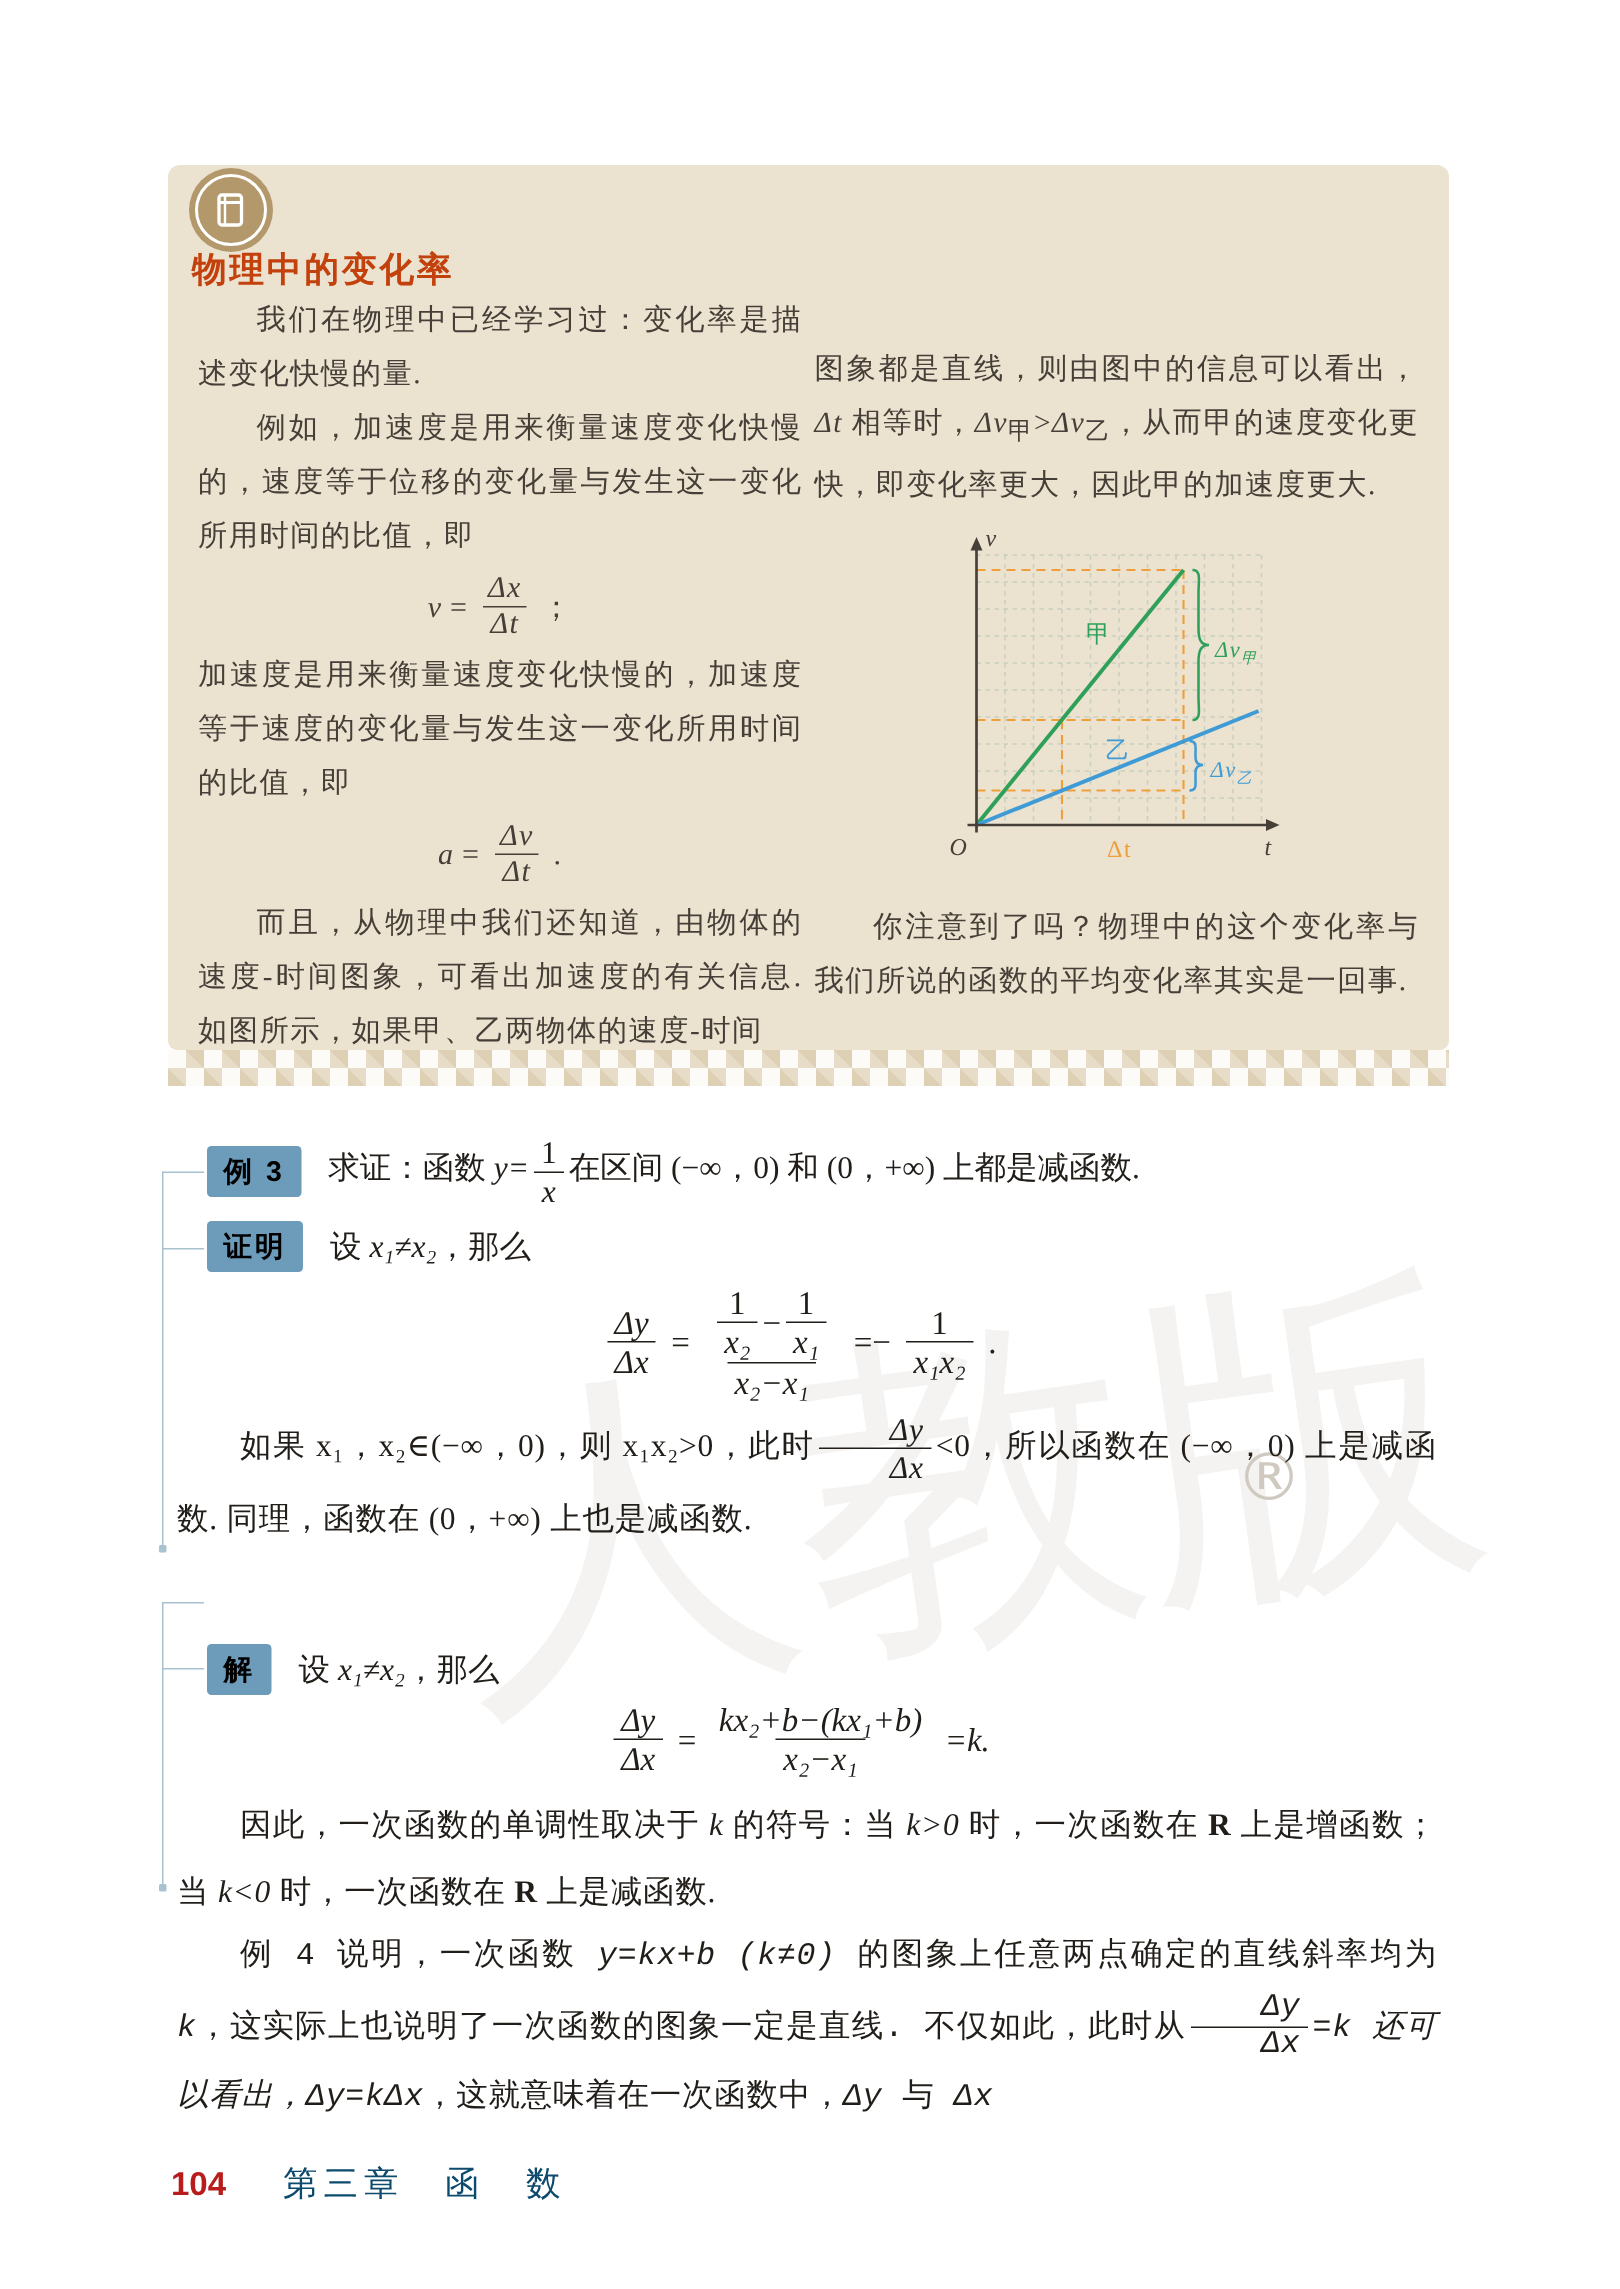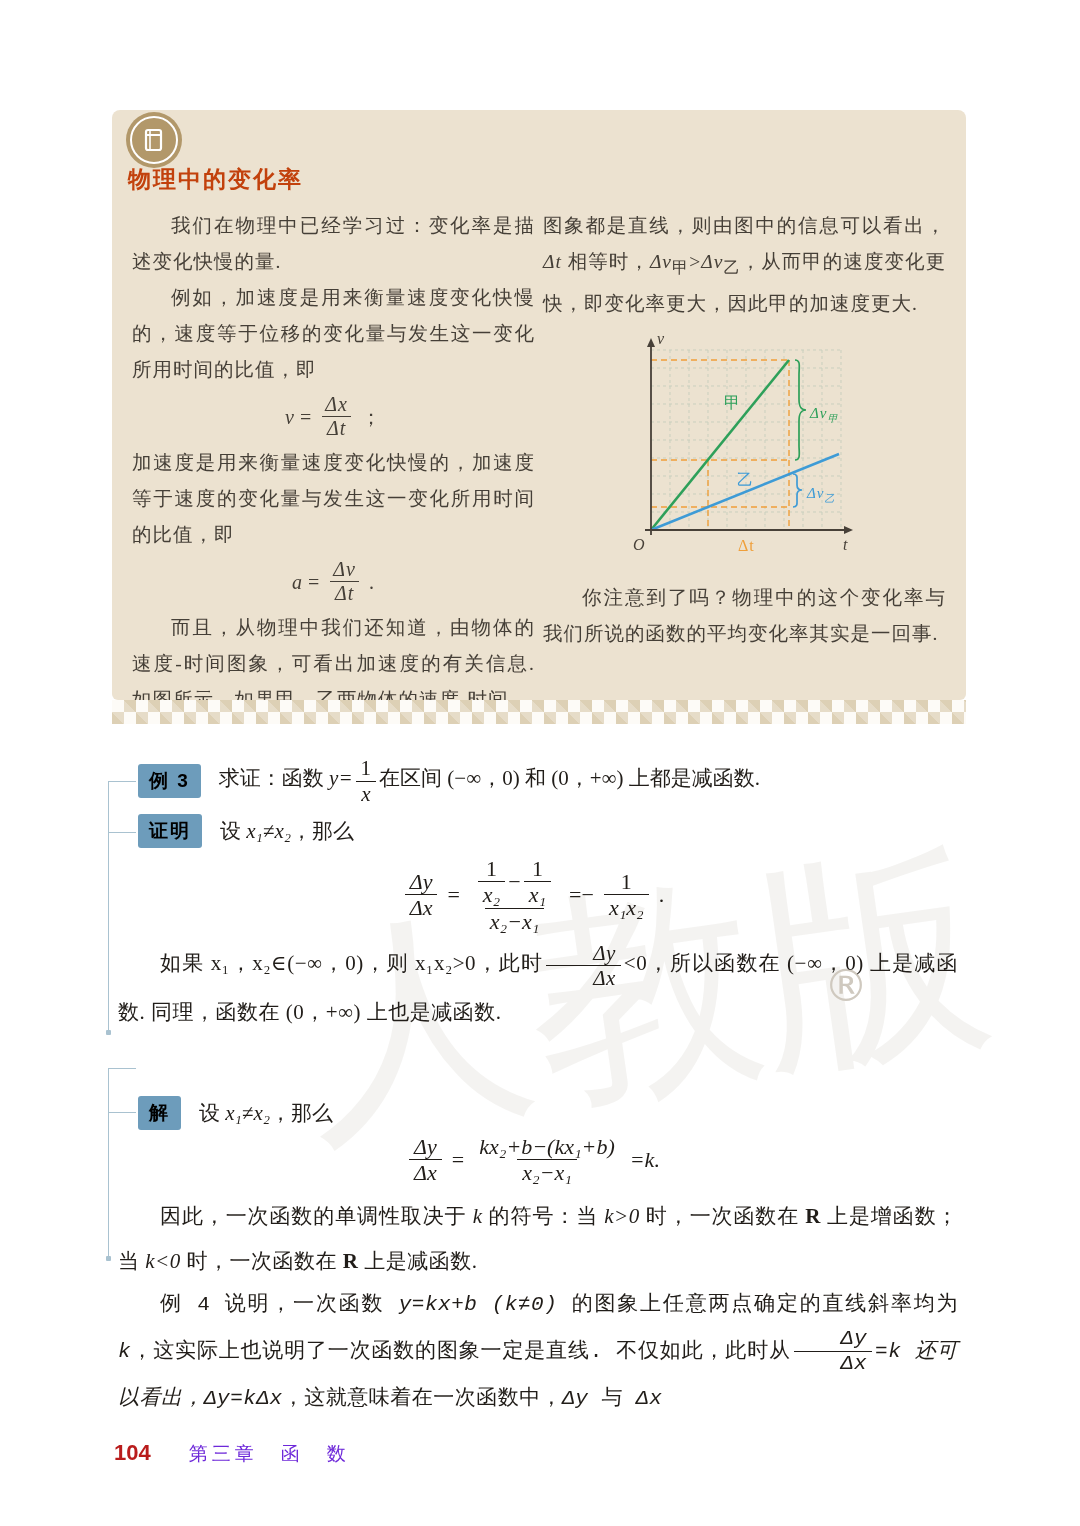--- a/index.html
+++ b/index.html
@@ -29,21 +29,21 @@
           letter-spacing:4px;}
   .ribbon::after{content:"";position:absolute;right:8px;bottom:-9px;width:0;height:0;
           border-top:10px solid #8a7146;border-right:16px solid transparent;}
   .ribbon-icon{position:absolute;left:14px;top:2px;width:56px;height:56px;border-radius:50%;
           background:#b2986a;display:flex;align-items:center;justify-content:center;z-index:2;}
   .ribbon-icon::before{content:"";position:absolute;inset:4px;border:2.5px solid #fff;border-radius:50%;}
 
   .reading-title{position:absolute;left:16px;top:54px;width:100%;text-align:left;
           font:bold 23px "Liberation Sans","DejaVu Sans",sans-serif;color:#c2410c;letter-spacing:2px;}
 
-  .columns{position:absolute;left:20px;right:20px;top:98px;bottom:6px;display:flex;gap:8px;}
+  .columns{position:absolute;left:20px;right:20px;top:98px;bottom:6px;display:flex;gap:8px;align-items:center;}
   .col{flex:1;font-size:19.5px;line-height:36px;color:#453f37;text-align:justify;letter-spacing:1px;}
   .col p{margin:0;}
   .indent{text-indent:2em;}
   .rformula{display:flex;justify-content:center;align-items:center;gap:5px;margin:5px 0;font-size:20px;color:#453f37;}
 
   
   .frac{display:inline-flex;flex-direction:column;align-items:center;vertical-align:middle;
         text-align:center;margin:0 3px;}
   .fr-n{display:flex;align-items:center;justify-content:center;padding:0 5px;line-height:1.15;}
   .fr-d{display:flex;align-items:center;justify-content:center;padding:0 5px;line-height:1.15;
@@ -65,21 +65,21 @@
   .formula{position:absolute;left:0;width:100%;display:flex;justify-content:center;
            align-items:center;gap:7px;font-size:22px;}
   .expara{position:absolute;left:14px;right:4px;text-align:justify;text-indent:2em;
           line-height:45px;letter-spacing:0.5px;}
   .bracket{position:absolute;background:#a9c2d0;}
   .bracket-dot{position:absolute;width:5px;height:5px;background:#a9c2d0;border-radius:1px;}
 
   
   .footer{position:absolute;left:114px;top:1440px;display:flex;align-items:baseline;gap:38px;}
   .footer .pagenum{font:bold 22px "Liberation Sans","DejaVu Sans",sans-serif;color:#b91c1c;}
-  .footer .chap{font-size:19px;color:#6d28d9;letter-spacing:4px;}
+  .footer .chap{font-size:23px;color:#0c4a6e;letter-spacing:4px;}
 </style>
 </head>
 <body>
 
 <div class="page">
 
   <div class="watermark">人教版</div>
   <div class="watermark-reg">®</div>
 
   <div class="reading-box">

